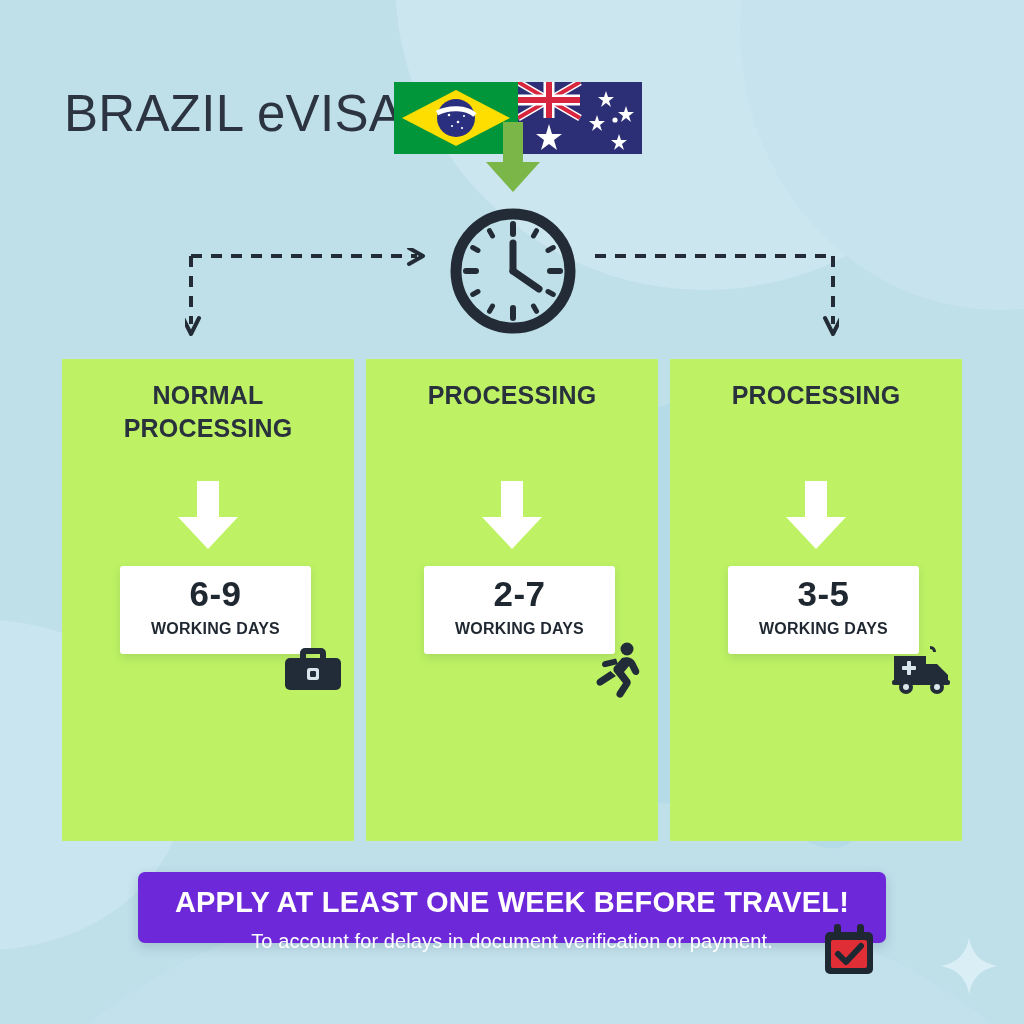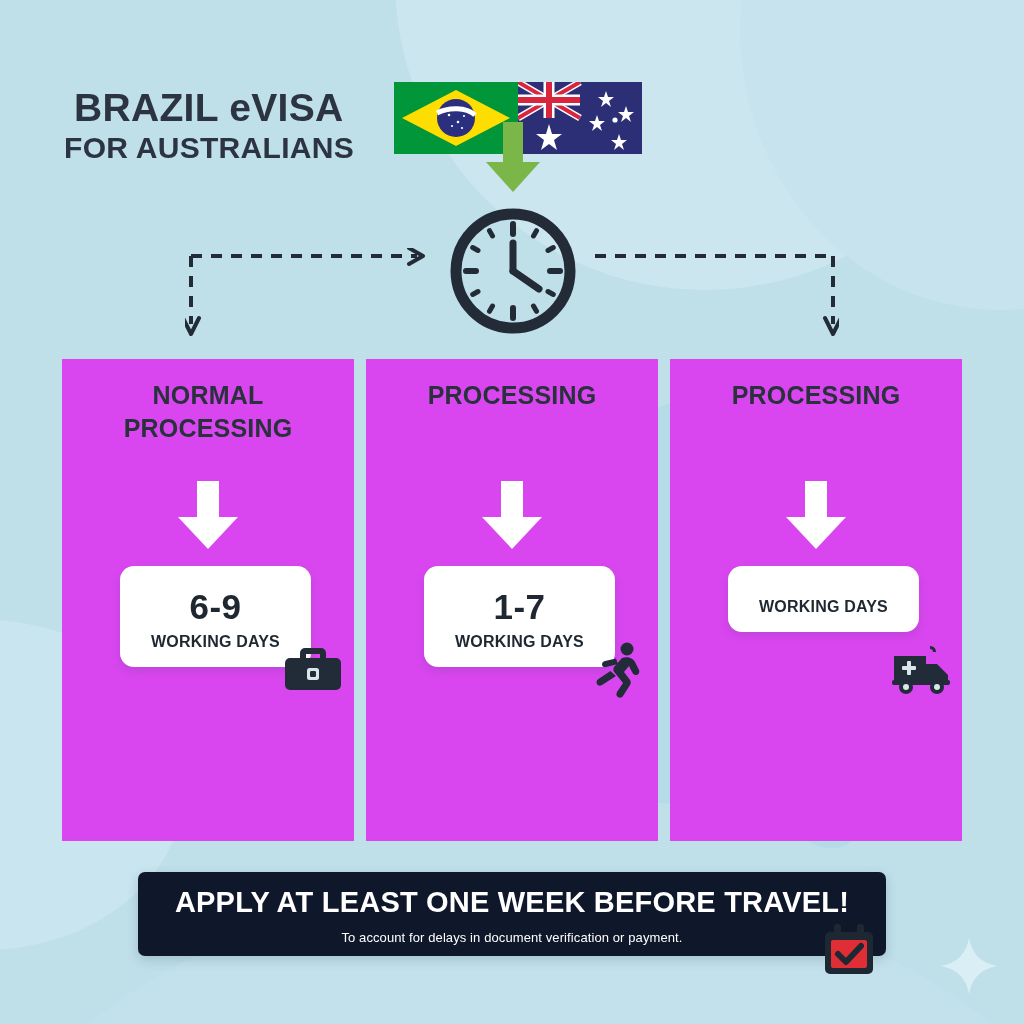--- a/index.html
+++ b/index.html
@@ -64,25 +64,24 @@
   
   #header-title {
     position: absolute;
     left: 64px; top: 88px;
     width: 330px;
     color: #2b3440;
     line-height: 1.02;
   }
   #title-line1 {
     display: block;
-    font-size: 39px;
-    font-weight: bold;
+    font-size: 51px;
+    font-weight: normal;
     letter-spacing: .3px;
     white-space: nowrap;
-    margin-left: 10px;
   }
   #title-line2 {
     display: block;
     font-size: 30px;
     font-weight: bold;
     letter-spacing: .3px;
     margin-top: 5px;
     white-space: nowrap;
   }
 
@@ -120,21 +119,21 @@
   #panels {
     position: absolute;
     left: 62px; top: 359px;
     width: 900px; height: 482px;
     display: flex;
     gap: 12px;
   }
   .panel {
     position: relative;
     flex: 1 1 0;
-    background: #d946ef;
+    background: #bef264;
     overflow: visible;
   }
   .panel-title {
     position: absolute;
     left: 0; right: 0; top: 20px;
     text-align: center;
     color: #28313c;
     font-size: 25px;
     font-weight: bold;
     line-height: 1.32;
@@ -147,23 +146,23 @@
     left: 50%; top: 122px;
     transform: translateX(-50%);
     width: 66px; height: 68px;
   }
   .white-arrow svg { display: block; width: 100%; height: 100%; }
 
   .days-card {
     position: absolute;
     left: 58px; right: 43px; top: 207px;
     background: #ffffff;
-    border-radius: 14px;
+    border-radius: 3px;
     box-shadow: 0 4px 10px rgba(20,60,80,.13);
-    padding: 23px 8px 16px;
+    padding: 10px 8px 16px;
     text-align: center;
   }
   .days-range {
     display: block;
     color: #1f2730;
     font-size: 35px;
     font-weight: bold;
     line-height: 1;
     letter-spacing: .5px;
   }
@@ -181,41 +180,41 @@
     right: 10px; top: 281px;
     width: 62px; height: 58px;
     color: #222c38;
   }
   .panel-icon svg { display: block; width: 100%; height: 100%; }
 
   
   #banner {
     position: absolute;
     left: 138px; top: 872px;
-    width: 748px; height: 84px;
-    background: #0f172a;
+    width: 748px; height: 71px;
+    background: #6d28d9;
     border-radius: 7px;
     box-shadow: 0 4px 12px rgba(20,60,80,.18);
   }
   #banner-headline {
     position: absolute;
     left: 0; right: 0; top: 14px;
     text-align: center;
     color: #ffffff;
     font-size: 29px;
     font-weight: bold;
     letter-spacing: .2px;
     white-space: nowrap;
   }
   #banner-sub {
     position: absolute;
     left: 0; right: 0; top: 58px;
     text-align: center;
     color: #ffffff;
-    font-size: 13px;
+    font-size: 20px;
     letter-spacing: .1px;
     white-space: nowrap;
   }
   #banner-icon {
     position: absolute;
     right: 9px; top: 52px;
     width: 56px; height: 54px;
     color: #1e2833;
   }
   #banner-icon svg { display: block; width: 100%; height: 100%; }
@@ -242,21 +241,20 @@
   </div>
 
   <div id="sparkle">
     <svg viewBox="0 0 62 62" xmlns="http://www.w3.org/2000/svg">
       <path fill="#d9eef5" d="M31 3 C34 19 43 28 59 31 C43 34 34 43 31 59 C28 43 19 34 3 31 C19 28 28 19 31 3 Z"></path>
     </svg>
   </div>
 
   <div id="header-title">
     <span id="title-line1">BRAZIL eVISA</span>
-    <span id="title-line2">FOR AUSTRALIANS</span>
   </div>
 
   <div id="flags">
     <div class="flag" id="flag-br">
       <svg viewBox="0 0 124 72" xmlns="http://www.w3.org/2000/svg">
         <rect width="124" height="72" fill="#009639"></rect>
         <polygon points="62,8 116,36 62,64 8,36" fill="#FEDD00"></polygon>
         <circle cx="62" cy="36" r="19" fill="#2b2f7f"></circle>
         <path d="M43 31 C55 25 72 25 81 33" stroke="#ffffff" stroke-width="5" fill="none"></path>
         <circle cx="55" cy="33" r="1.3" fill="#ffffff"></circle>
@@ -364,21 +362,21 @@
     <div class="panel">
       <div class="panel-title">
         <span class="ln">PROCESSING</span>
       </div>
       <div class="white-arrow">
         <svg viewBox="0 0 66 68" xmlns="http://www.w3.org/2000/svg">
           <polygon fill="#ffffff" points="22,0 44,0 44,36 63,36 33,68 3,36 22,36"></polygon>
         </svg>
       </div>
       <div class="days-card">
-        <span class="days-range">1-7</span>
+        <span class="days-range">2-7</span>
         <span class="days-label">WORKING DAYS</span>
       </div>
       <div class="panel-icon">
         <svg viewBox="0 0 62 58" xmlns="http://www.w3.org/2000/svg">
           <g fill="currentColor">
             <circle cx="41" cy="9" r="6.5"></circle>
             <path d="M36 18 c5 -2 11 0 13 4 l4 8 c1 3 -1 5 -3 5 c-2 0 -3 -1 -4 -3 l-3 -6 l-5 6 l6 8 c1 2 1 3 0 5 l-7 11 c-1 2 -4 2 -5 1 c-2 -1 -2 -3 -1 -5 l6 -9 l-8 -10 c-2 -2 -2 -4 -1 -6 z"></path>
             <path d="M32 24 l-12 3 c-2 .5 -4 -.5 -4 -2.5 c0 -2 1 -3 3 -3.5 l11 -2.5 z"></path>
             <path d="M30 36 l-14 9 c-2 1.2 -4 .7 -5 -1 c-1 -1.8 -.4 -3.8 1.4 -5 l12 -8 z"></path>
           </g>
@@ -389,20 +387,21 @@
     <div class="panel">
       <div class="panel-title">
         <span class="ln">PROCESSING</span>
       </div>
       <div class="white-arrow">
         <svg viewBox="0 0 66 68" xmlns="http://www.w3.org/2000/svg">
           <polygon fill="#ffffff" points="22,0 44,0 44,36 63,36 33,68 3,36 22,36"></polygon>
         </svg>
       </div>
       <div class="days-card">
+        <span class="days-range">3-5</span>
         <span class="days-label">WORKING DAYS</span>
       </div>
       <div class="panel-icon">
         <svg viewBox="0 0 62 58" xmlns="http://www.w3.org/2000/svg">
           <g fill="currentColor">
             <path d="M4 16 h32 v26 h-32 z"></path>
             <path d="M36 24 h11 l11 11 v7 h-22 z"></path>
             <rect x="2" y="40" width="58" height="5" rx="2"></rect>
             <path d="M40 6 c4 0 6 3 6 6 h-3 c0 -2 -1 -3 -3 -3 z"></path>
           </g>

